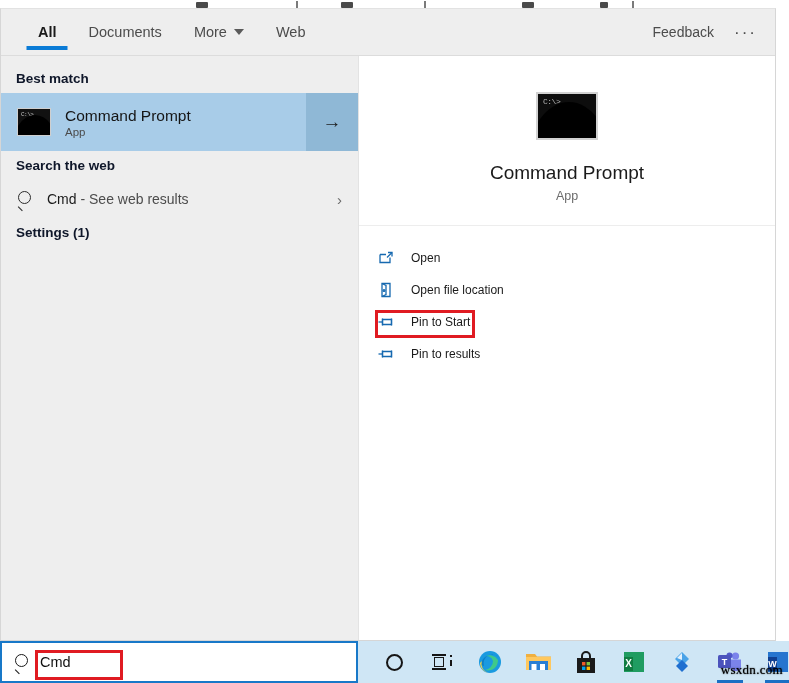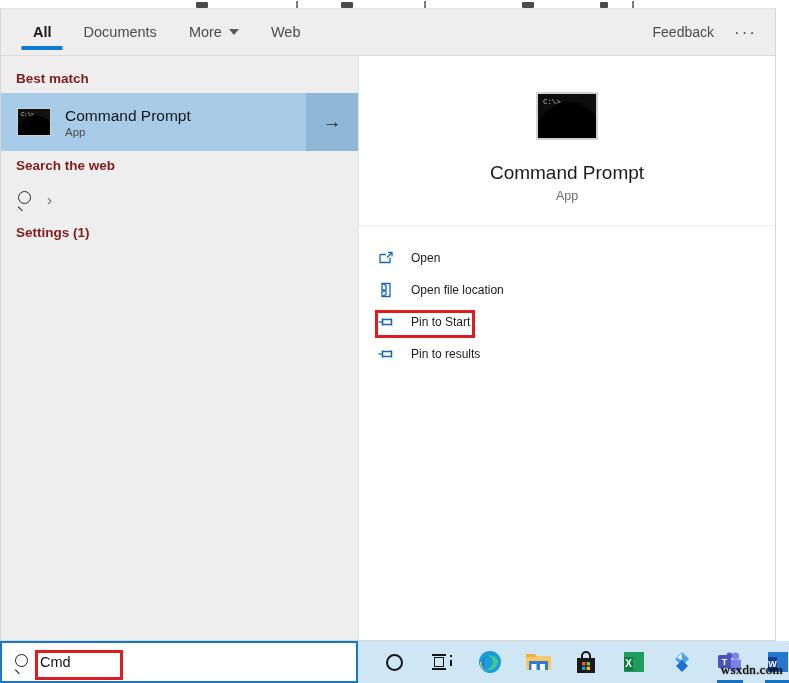--- a/index.html
+++ b/index.html
@@ -33,21 +33,21 @@
     display: flex; flex-direction: column;
   }
 
   
   .header {
     position: relative; height: 47px; flex: 0 0 47px;
     background: #eeeeee;
     border-bottom: 1px solid #dcdcdc;
     display: flex; align-items: center;
   }
-  .tabs { display: flex; align-items: flex-start; height: 100%; padding-left: 16px; }
+  .tabs { display: flex; align-items: flex-start; height: 100%; padding-left: 21px; }
   .tab {
     position: relative; height: 100%;
     display: flex; align-items: center; justify-content: center;
     padding: 0 16px;
     font-size: 14.5px; color: #4c4c4c; cursor: default; white-space: nowrap;
   }
   .tab.active { color: #1a1a1a; font-weight: bold; }
   .tab.active::after {
     content: ""; position: absolute; left: 50%; transform: translateX(-50%);
     bottom: 5px; width: 41px; height: 4px; background: #0a7bd6;
@@ -67,21 +67,21 @@
   
   .body-split { flex: 1; display: flex; min-height: 0; }
 
   
   .results {
     width: 358px; flex: 0 0 358px; background: #eeeeee;
     border-right: 1px solid #e3e3e3;
     padding-top: 8px; position: relative;
   }
   .section-head {
-    font-size: 13.5px; font-weight: bold; color: #7f1d1d;
+    font-size: 13.5px; font-weight: bold; color: #0f172a;
     padding: 7px 0 7px 15px;
   }
 
   
   .best-row {
     display: flex; align-items: stretch; height: 58px;
     background: #a8cce8; cursor: default;
   }
   .best-main { flex: 1; display: flex; align-items: center; padding-left: 16px; gap: 14px; }
   .cmd-icon {
@@ -263,20 +263,23 @@
               <div class="best-sub">App</div>
             </div>
           </div>
           <div class="best-arrow">→</div>
         </div>
 
         <div class="section-head">Search the web</div>
 
         <div class="web-row">
           <div class="mag"></div>
+          <div class="web-text">
+            <b>Cmd</b><span> - See web results</span>
+          </div>
           <div class="web-chevron">›</div>
         </div>
 
         <div class="section-head">Settings (1)</div>
       </div>
 
       <div class="preview">
 
         <div class="app-header">
           <div class="big-icon">

